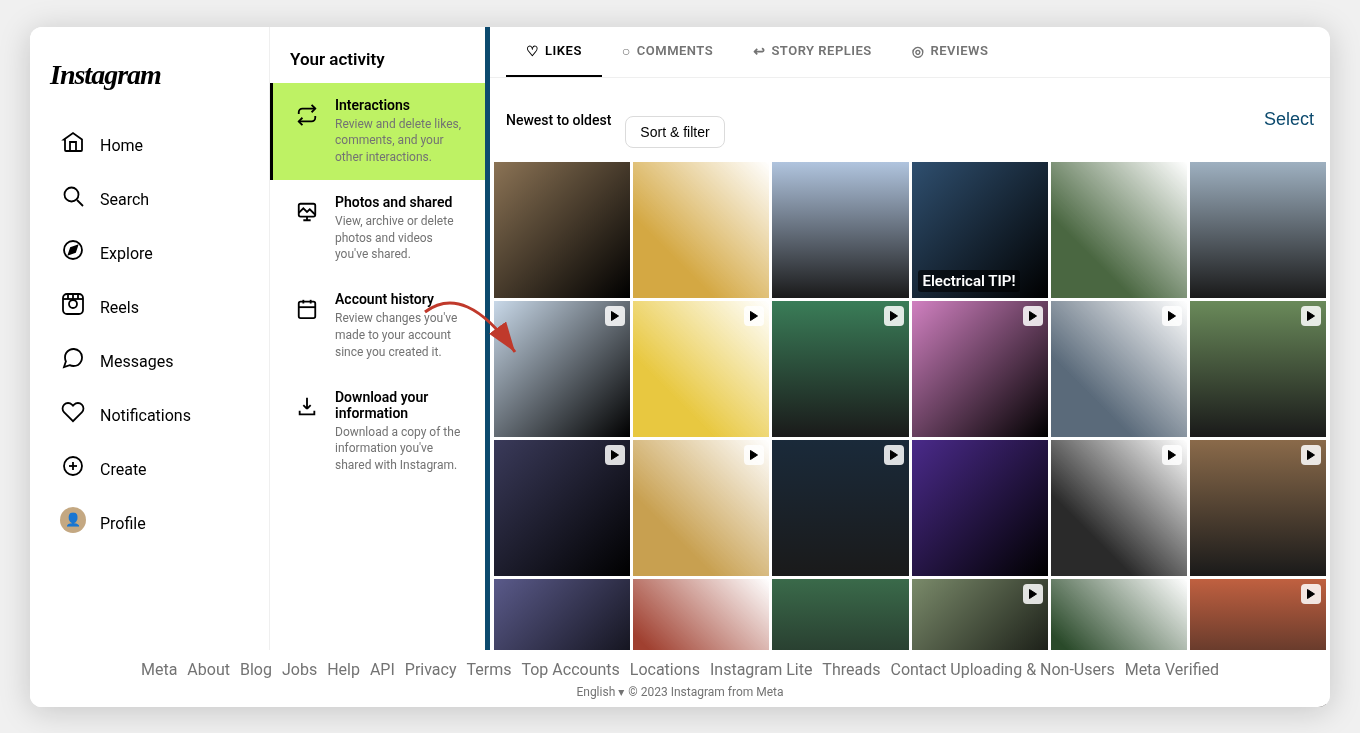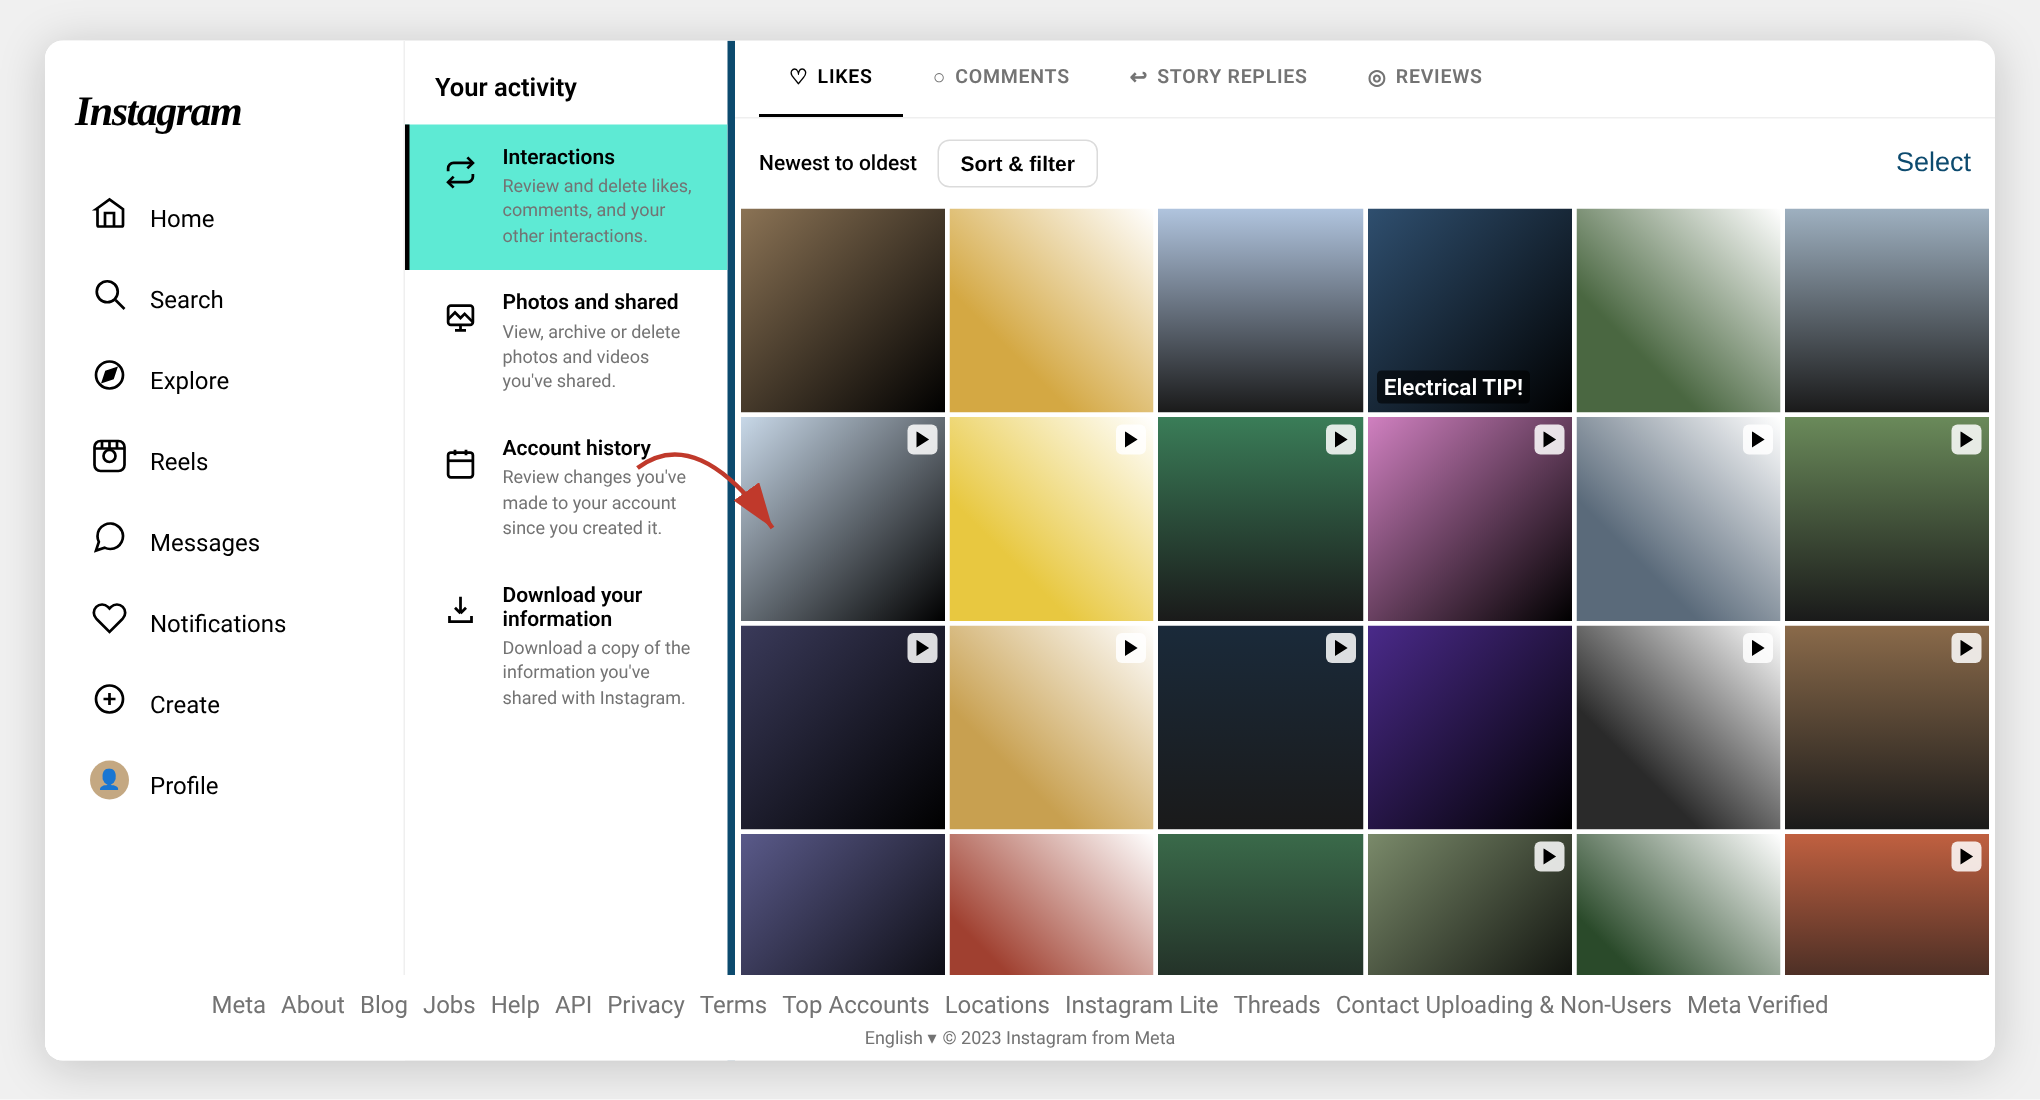--- a/index.html
+++ b/index.html
@@ -103,21 +103,21 @@
     .activity-item {
       display: flex;
       align-items: flex-start;
       gap: 12px;
       padding: 14px 18px;
       cursor: pointer;
       border-left: 3px solid transparent;
     }
     .activity-item.active {
       border-left: 3px solid #000;
-      background: #5eead4;
+      background: #bef264;
     }
     .activity-item-icon {
       width: 32px;
       height: 32px;
       display: flex;
       align-items: center;
       justify-content: center;
       flex-shrink: 0;
       font-size: 18px;
       margin-top: 2px;
@@ -181,24 +181,25 @@
       font-size: 14px;
       font-weight: 500;
       color: #000;
       margin-right: 4px;
     }
     .btn-sort {
       border: 1px solid #dbdbdb;
       border-radius: 8px;
       padding: 7px 14px;
       font-size: 14px;
-      font-weight: 700;
+      font-weight: 400;
       background: #fff;
       cursor: pointer;
       color: #000;
+      margin-top: 24px;
     }
     .btn-select {
       margin-left: auto;
       font-size: 18px;
       font-weight: 400;
       color: #0c4a6e;
       background: none;
       border: none;
       cursor: pointer;
     }

